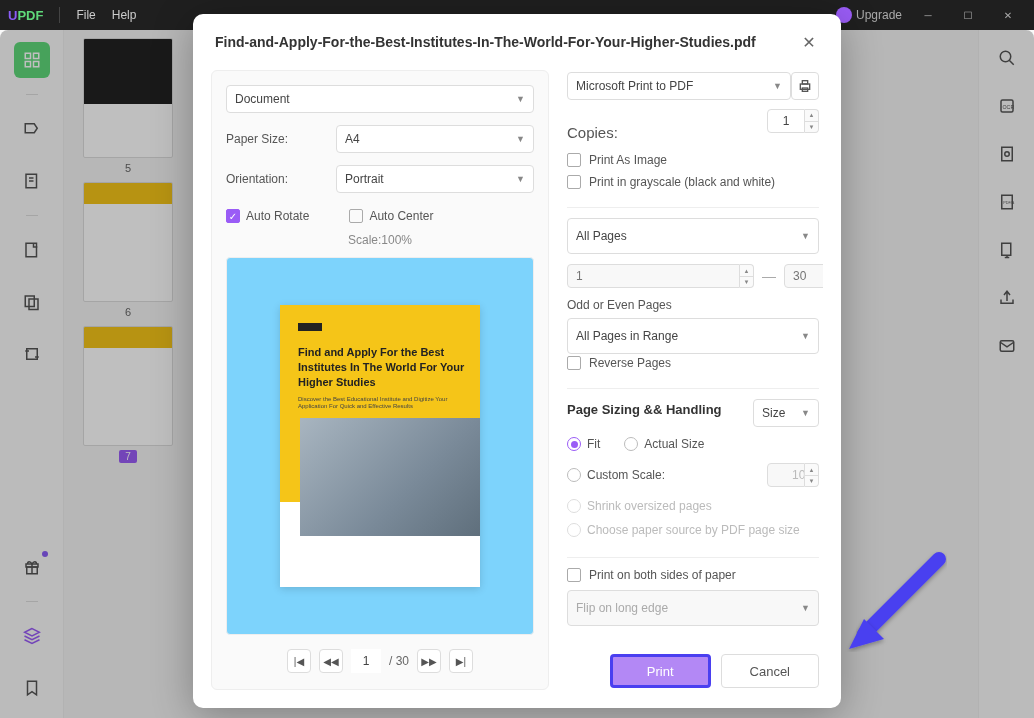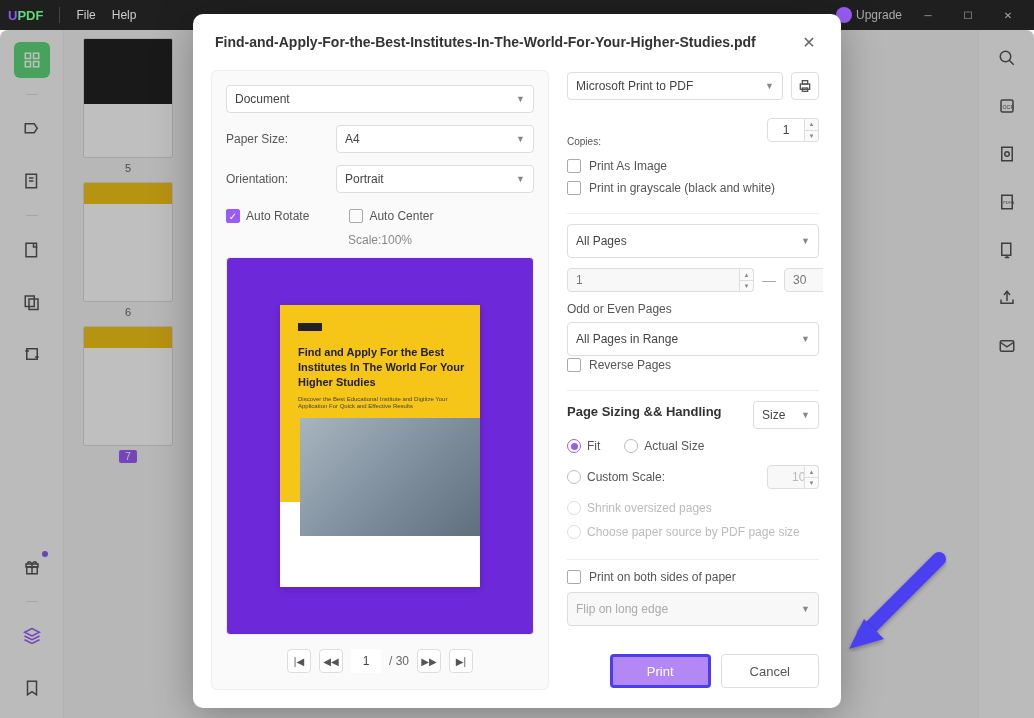--- a/index.html
+++ b/index.html
@@ -53,39 +53,39 @@
 .select-row { display: flex; align-items: center; margin-bottom: 12px; gap: 10px; }
 .select-label { font-size: 12px; color: #555; width: 100px; }
 .select-box { flex: 1; height: 28px; background: #fff; border: 1px solid #ddd; border-radius: 4px; display: flex; align-items: center; justify-content: space-between; padding: 0 8px; font-size: 12px; color: #444; cursor: pointer; }
 .select-box.full { width: 100%; }
 .chevron { font-size: 9px; color: #888; }
 .check-row { display: flex; gap: 40px; margin-top: 4px; margin-bottom: 10px; }
 .checkbox-item { display: flex; align-items: center; gap: 6px; font-size: 12px; color: #555; cursor: pointer; }
 .checkbox { width: 14px; height: 14px; border: 1px solid #aaa; border-radius: 2px; display: flex; align-items: center; justify-content: center; }
 .checkbox.checked { background: #9a5cf6; border-color: #9a5cf6; color: #fff; font-size: 10px; }
 .scale-text { text-align: center; font-size: 12px; color: #888; margin-bottom: 10px; }
-.preview-box { flex: 1; background: #6d28d9; border: 1px solid #eee; border-radius: 4px; display: flex; align-items: center; justify-content: center; padding: 12px; }
+.preview-box { flex: 1; background: #7dd3fc; border: 1px solid #eee; border-radius: 4px; display: flex; align-items: center; justify-content: center; padding: 12px; }
 .preview-page { width: 200px; height: 282px; background: #fff; box-shadow: 0 2px 8px rgba(0,0,0,0.15); position: relative; overflow: hidden; }
 .preview-yellow { position: absolute; top: 0; left: 0; right: 0; height: 70%; background: #f5c518; }
 .preview-inner { position: absolute; top: 14px; left: 14px; right: 6px; padding: 4px; }
 .preview-logo { width: 24px; height: 8px; background: #222; margin-bottom: 14px; }
 .preview-title { font-size: 11px; font-weight: 700; color: #222; line-height: 1.35; margin-bottom: 6px; }
 .preview-sub { font-size: 6px; color: #444; line-height: 1.3; }
 .preview-photo { position: absolute; top: 40%; left: 20px; right: 0; height: 42%; background: linear-gradient(135deg,#a8b5c0 0%,#7a8a99 60%,#5f6f7c 100%); }
 .pager { display: flex; align-items: center; justify-content: center; gap: 8px; padding: 14px 0 2px; }
 .pager-btn { width: 24px; height: 24px; display: flex; align-items: center; justify-content: center; border: 1px solid #ddd; border-radius: 4px; font-size: 10px; color: #555; cursor: pointer; background: #fff; }
 .pager-input { width: 30px; height: 24px; text-align: center; font-size: 12px; border: none; outline: none; color: #444; }
 .pager-total { font-size: 12px; color: #666; }
 
 .right-panel { flex: 1; display: flex; flex-direction: column; padding: 2px 4px; overflow-y: auto; }
-.printer-row { display: flex; align-items: center; gap: 8px; margin-bottom: 12px; }
+.printer-row { display: flex; align-items: center; margin-bottom: 0; }
 .printer-select { flex: 1; }
 .printer-icon { width: 28px; height: 28px; border: 1px solid #ddd; border-radius: 4px; display: flex; align-items: center; justify-content: center; cursor: pointer; color: #555; font-size: 13px; }
 .copies-row { display: flex; align-items: center; justify-content: space-between; margin-bottom: 12px; }
-.copies-label { font-size: 10px; color: #555; margin-top: 24px; }
+.copies-label { font-size: 15px; color: #555; margin-top: 24px; }
 .spinner { display: flex; align-items: center; }
 .spinner-input { width: 38px; height: 24px; border: 1px solid #ddd; border-radius: 4px 0 0 4px; text-align: center; font-size: 12px; color: #444; outline: none; }
 .spinner-btns { display: flex; flex-direction: column; }
 .spinner-btn { width: 14px; height: 12px; border: 1px solid #ddd; border-left: none; font-size: 6px; display: flex; align-items: center; justify-content: center; cursor: pointer; color: #888; background: #fafafa; }
 .spinner-btn:first-child { border-radius: 0 4px 0 0; border-bottom: none; }
 .spinner-btn:last-child { border-radius: 0 0 4px 0; }
 .option-check { display: flex; align-items: center; gap: 8px; font-size: 12px; color: #555; margin-bottom: 8px; cursor: pointer; }
 .section-divider { height: 1px; background: #eee; margin: 10px 0; }
 .section-title { font-size: 13px; font-weight: 600; color: #333; margin-bottom: 10px; }
 .section-title-row { display: flex; align-items: center; justify-content: space-between; margin-bottom: 10px; }

